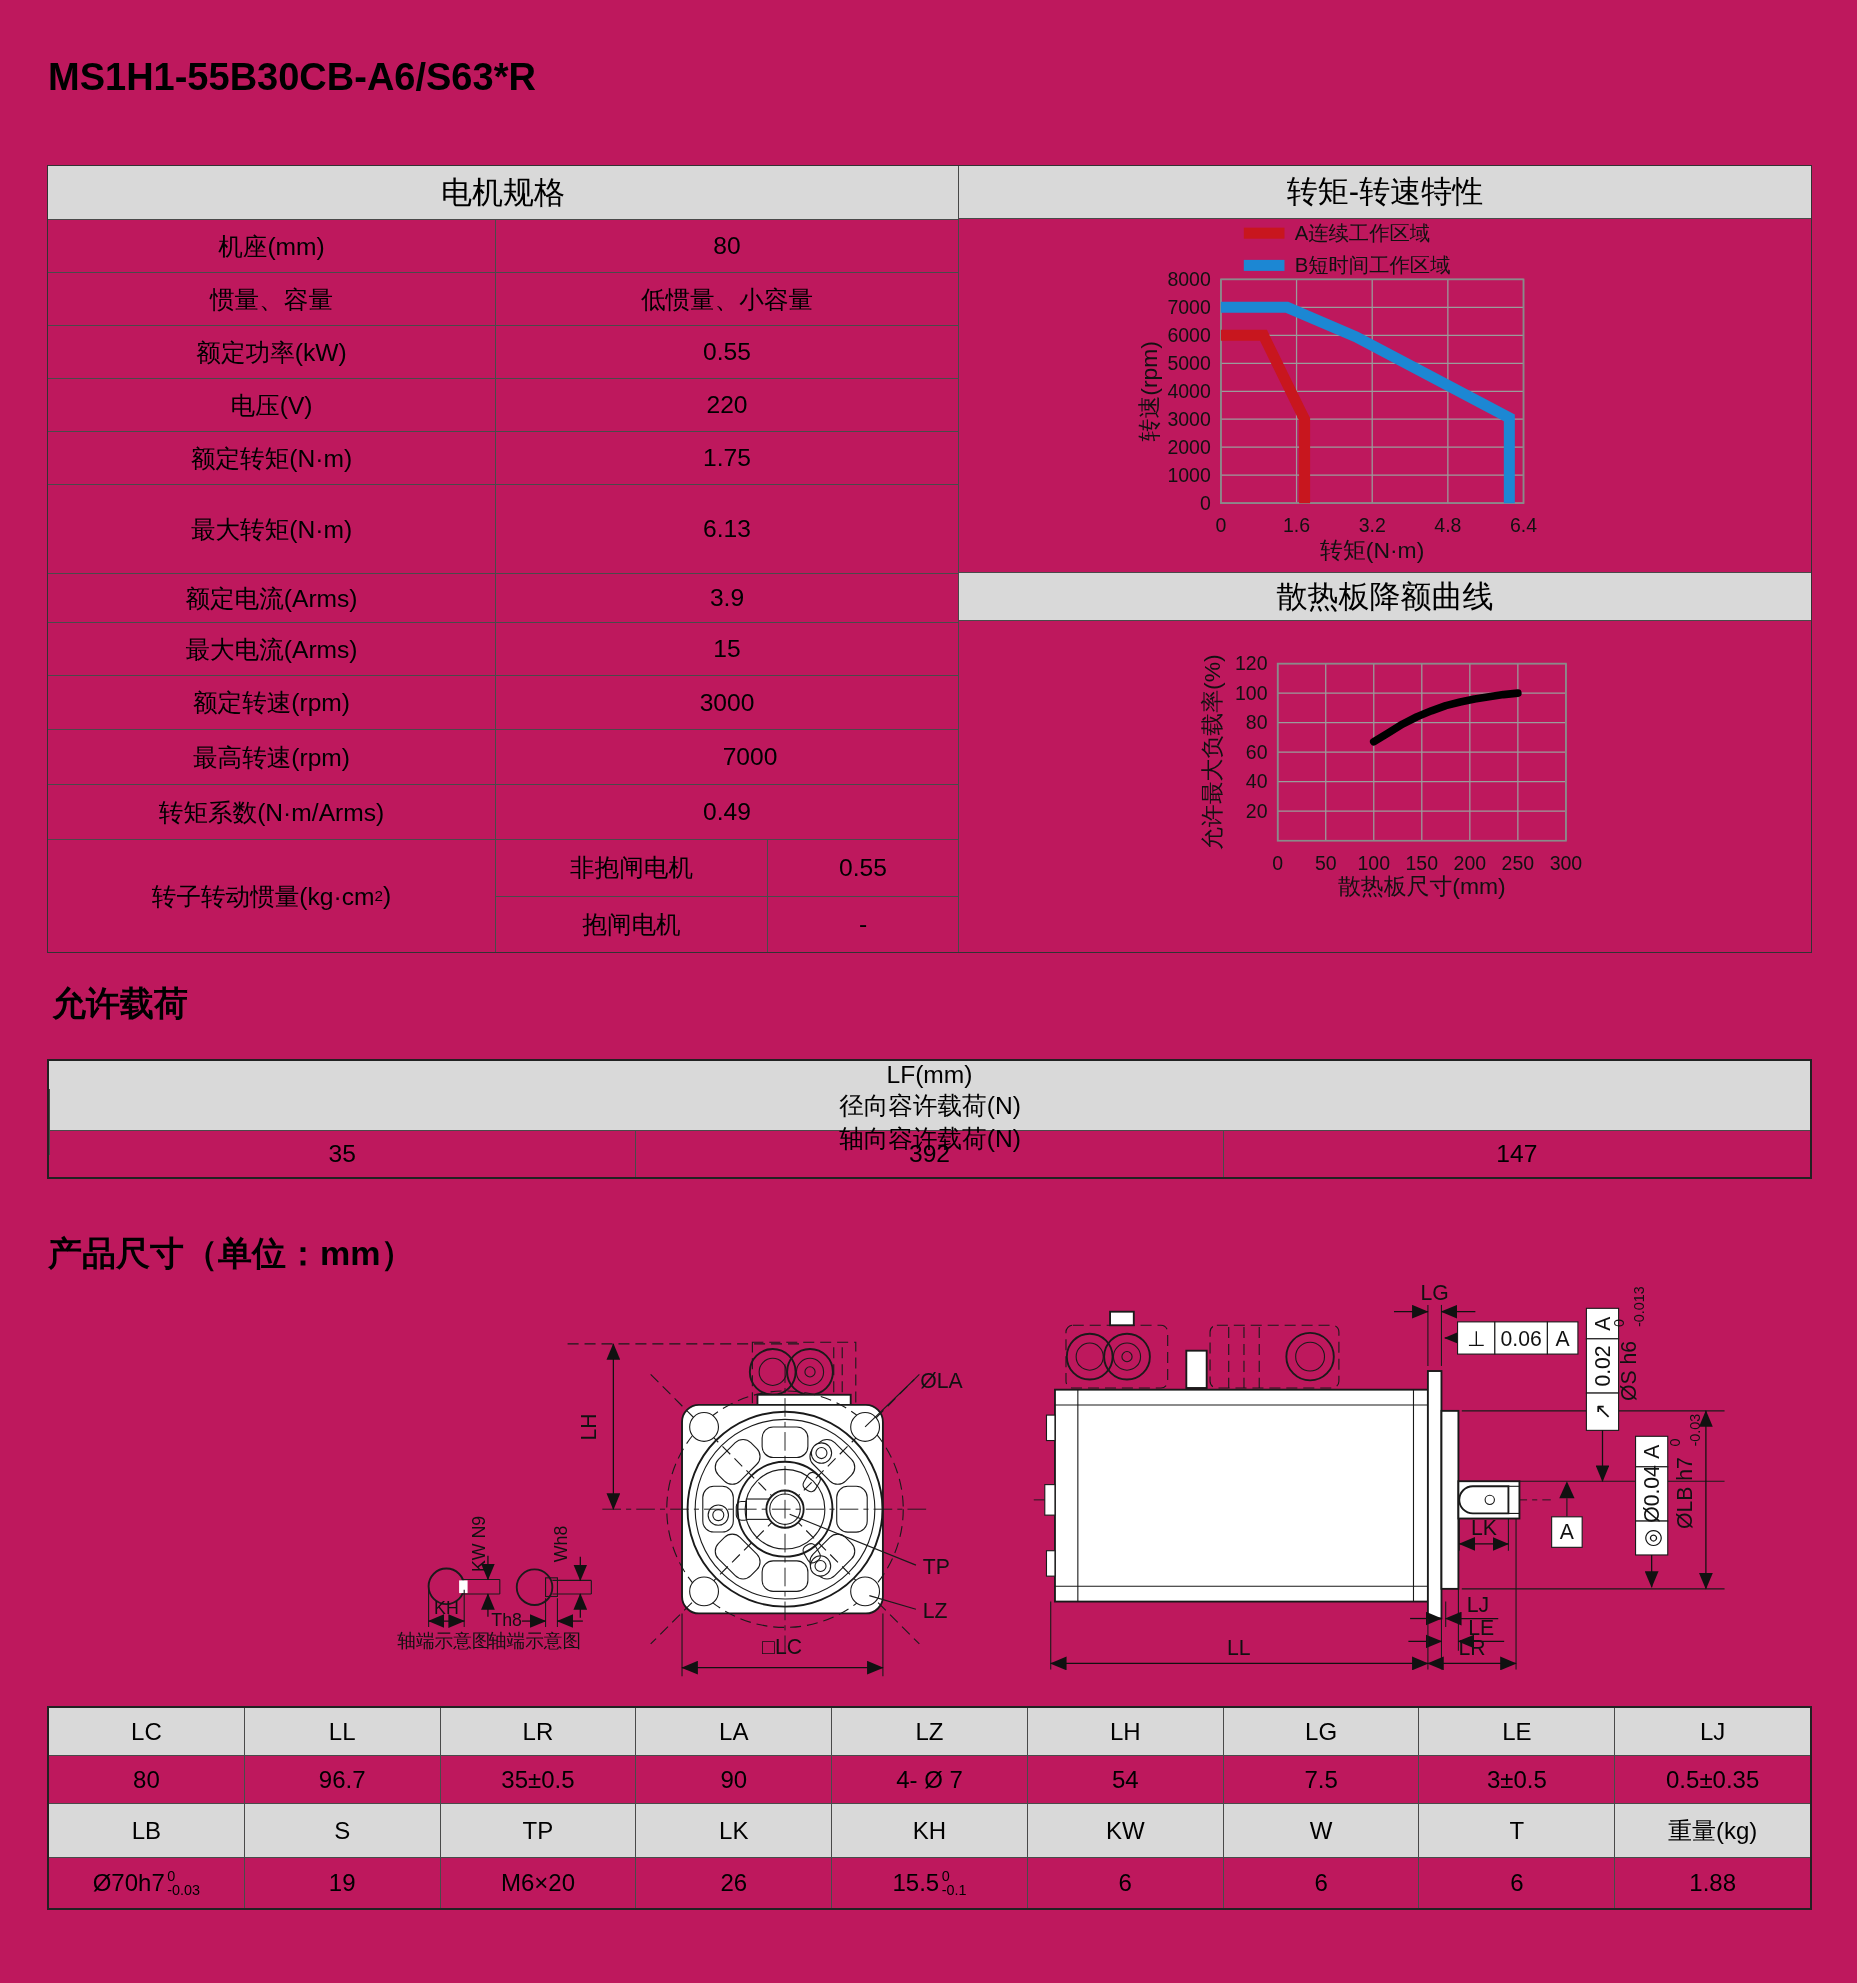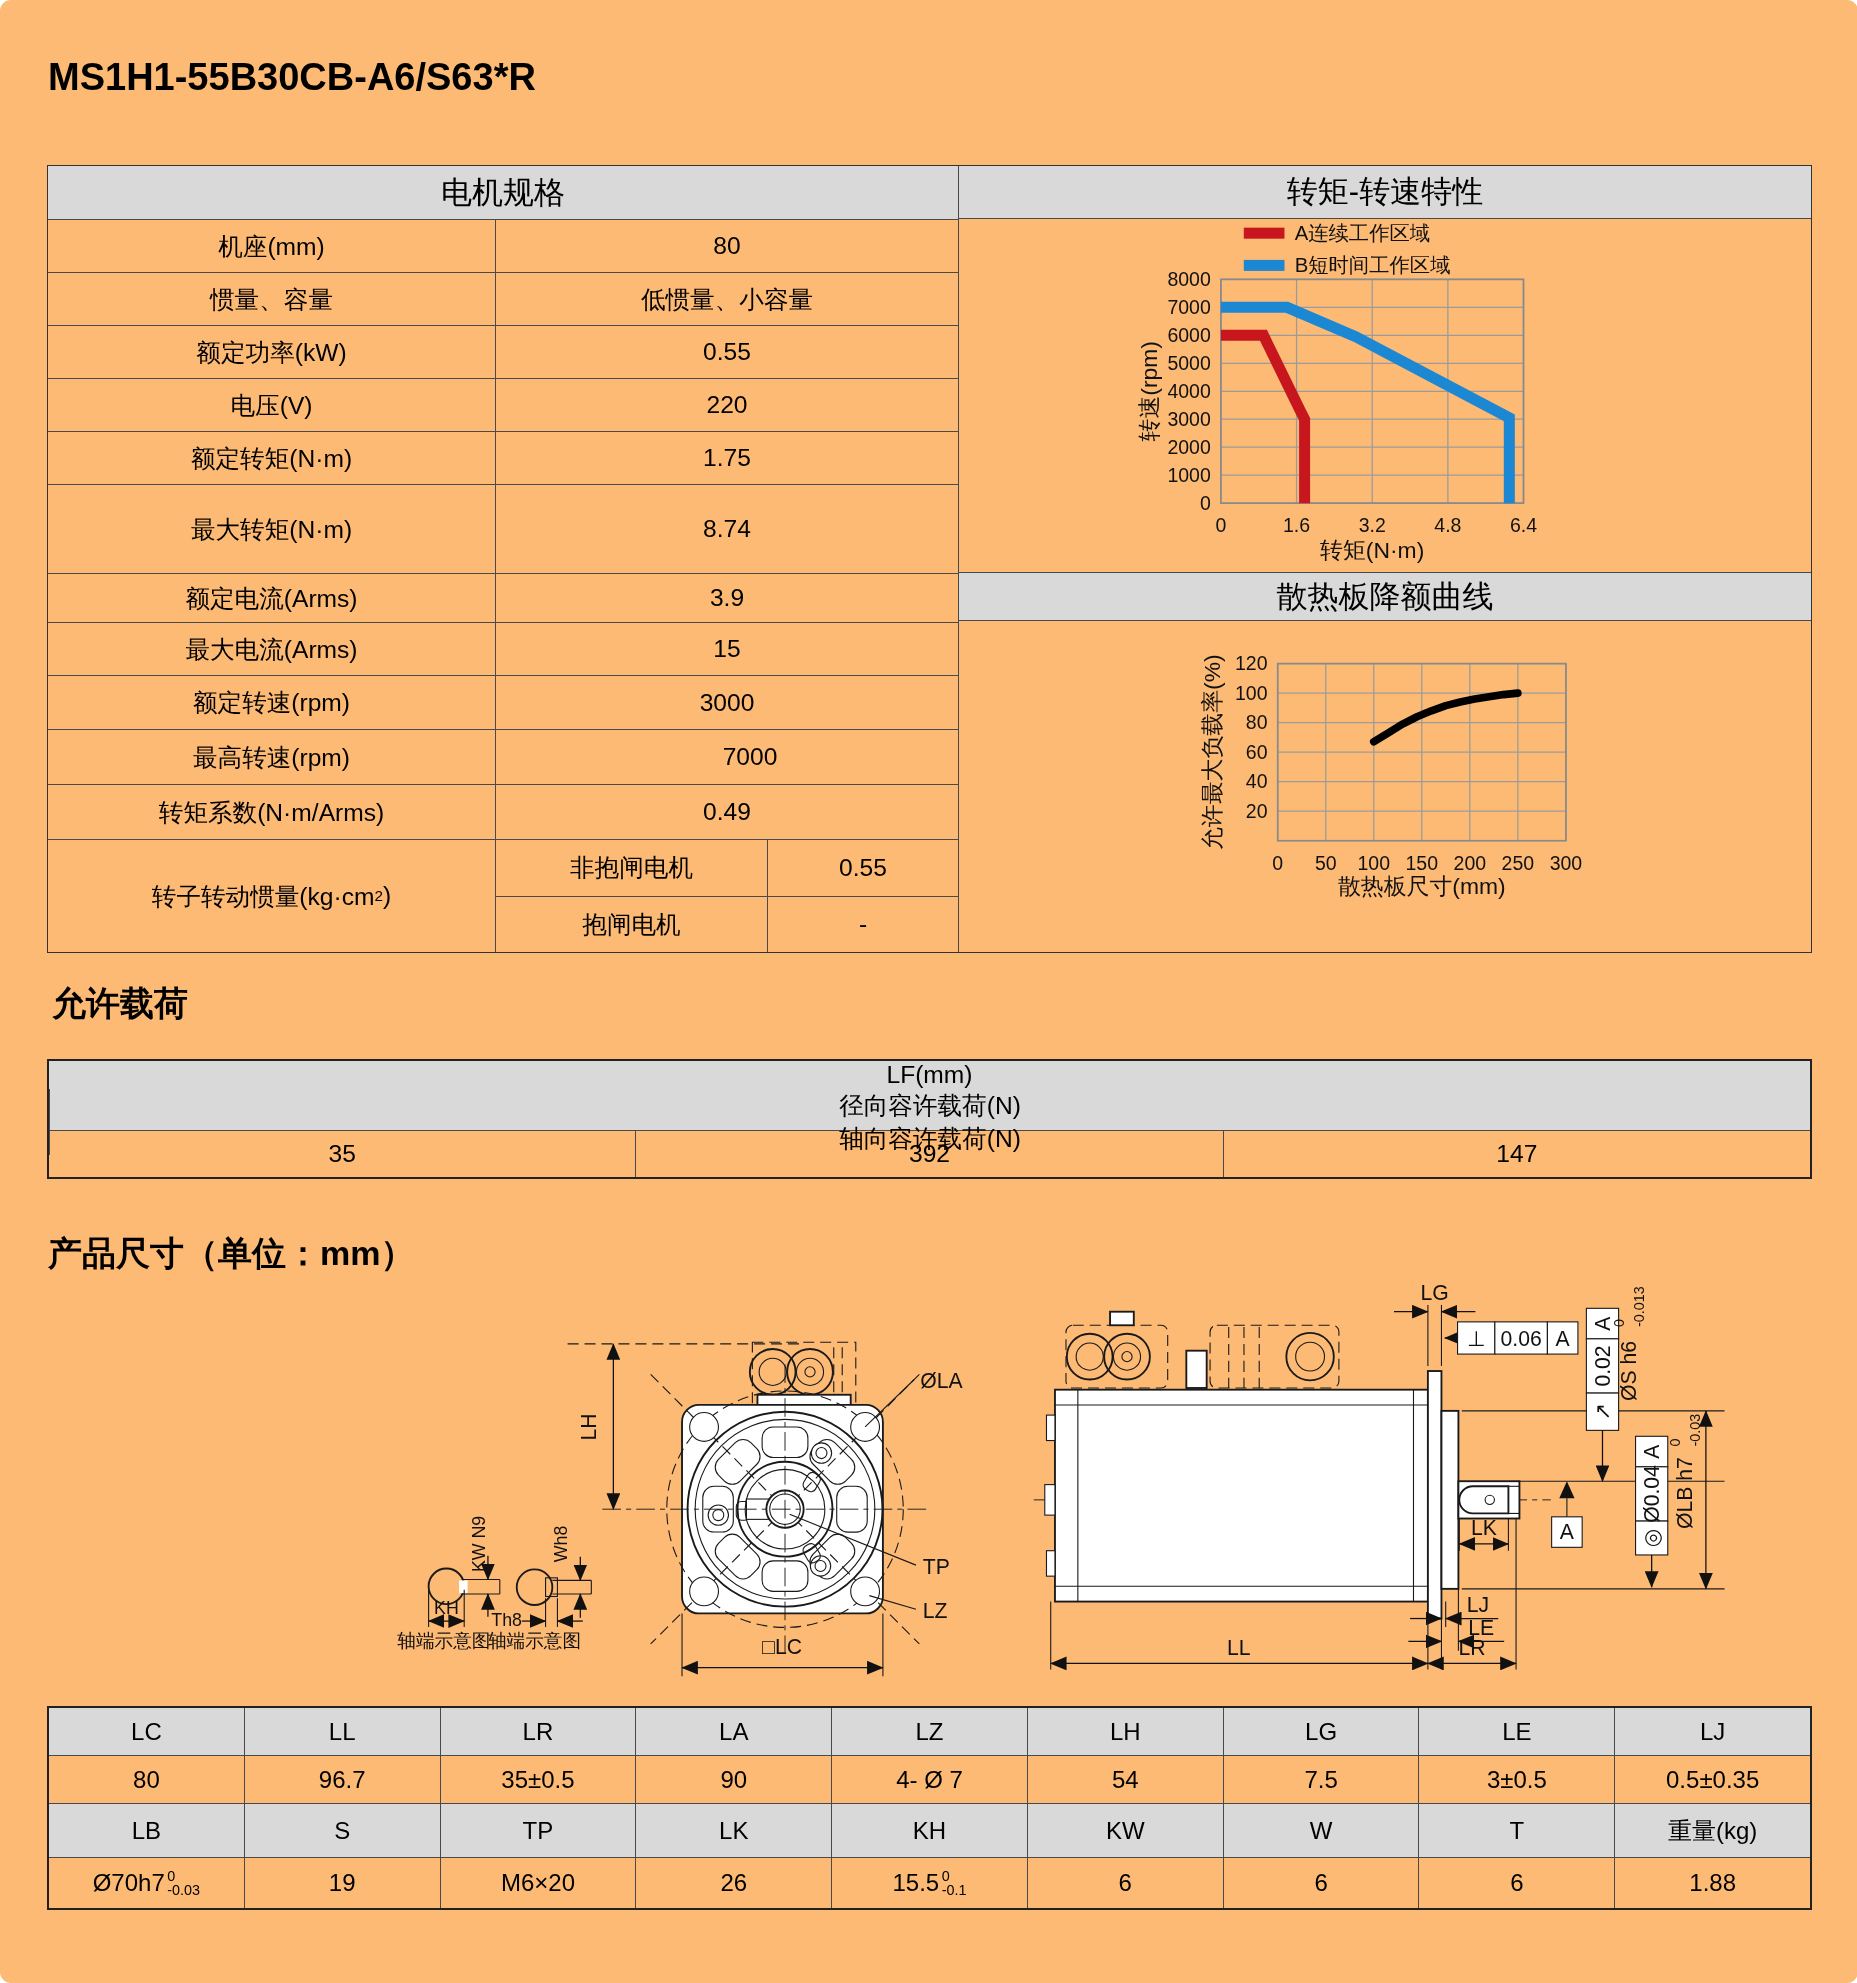--- a/index.html
+++ b/index.html
@@ -1,17 +1,17 @@
 <!DOCTYPE html>
 <html style="font-size:13.6px"><head>
 <meta charset="utf-8">
 <style>
   html,body{margin:0;padding:0;background:#fff;}
   body{width:1858px;height:1983px;font-family:"Liberation Sans","DejaVu Sans",sans-serif;color:#000;}
-  #root{position:relative;width:1858px;height:1983px;overflow:hidden;background:#fdba74;border-radius:11px;}
+  #root{position:relative;width:1858px;height:1983px;overflow:hidden;background:#be185d;}
   .abs{position:absolute;}
   #page-title{left:48px;top:56px;font-size:38px;font-weight:bold;letter-spacing:0px;}
   .sec-title{font-size:34px;font-weight:bold;}
   
   #main-table{left:47px;top:165px;width:1765px;height:788px;border:1.7px solid #333;box-sizing:border-box;display:flex;}
   #spec-half{width:910px;display:flex;flex-direction:column;}
   #chart-half{flex:1;border-left:1.7px solid #484848;display:flex;flex-direction:column;min-width:0;}
   .gray{background:#d9d9d9;}
   .hd-row{display:flex;align-items:center;justify-content:center;font-size:31px;box-sizing:border-box;}
   .spec-row{display:flex;border-top:1.3px solid #4a4a4a;box-sizing:border-box;}
@@ -88,21 +88,21 @@
           <div class="spec-row" style="height: 53px;">
             <div class="spec-label">电压(V)</div>
             <div class="spec-value">220</div>
           </div>
           <div class="spec-row" style="height: 53px;">
             <div class="spec-label">额定转矩(N·m)</div>
             <div class="spec-value">1.75</div>
           </div>
           <div class="spec-row" style="height: 89px;">
             <div class="spec-label">最大转矩(N·m)</div>
-            <div class="spec-value">8.74</div>
+            <div class="spec-value">6.13</div>
           </div>
           <div class="spec-row" style="height: 49px;">
             <div class="spec-label">额定电流(Arms)</div>
             <div class="spec-value">3.9</div>
           </div>
           <div class="spec-row" style="height: 53px;">
             <div class="spec-label">最大电流(Arms)</div>
             <div class="spec-value">15</div>
           </div>
           <div class="spec-row" style="height: 54px;">

